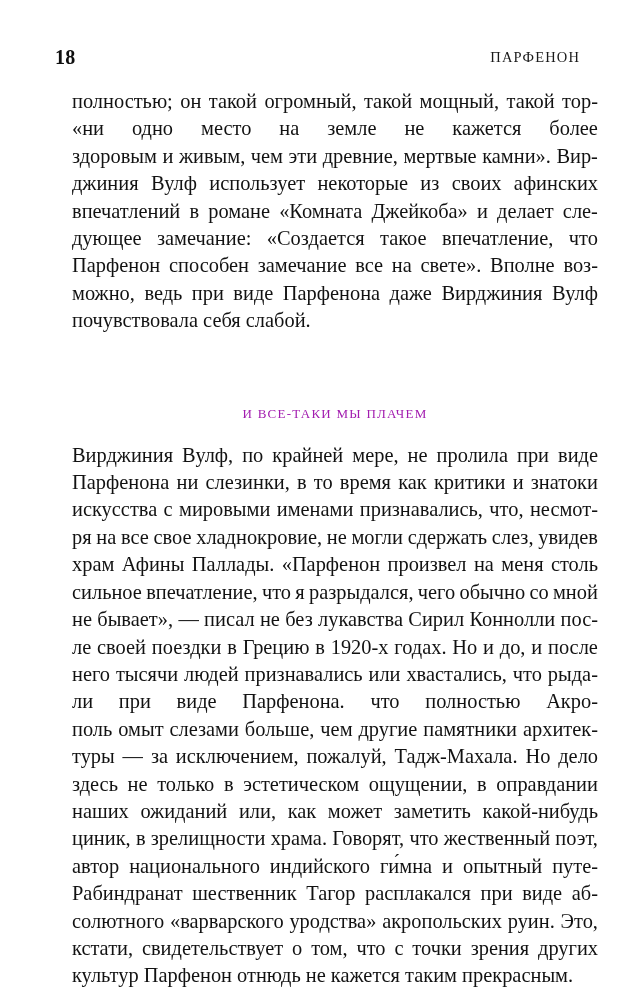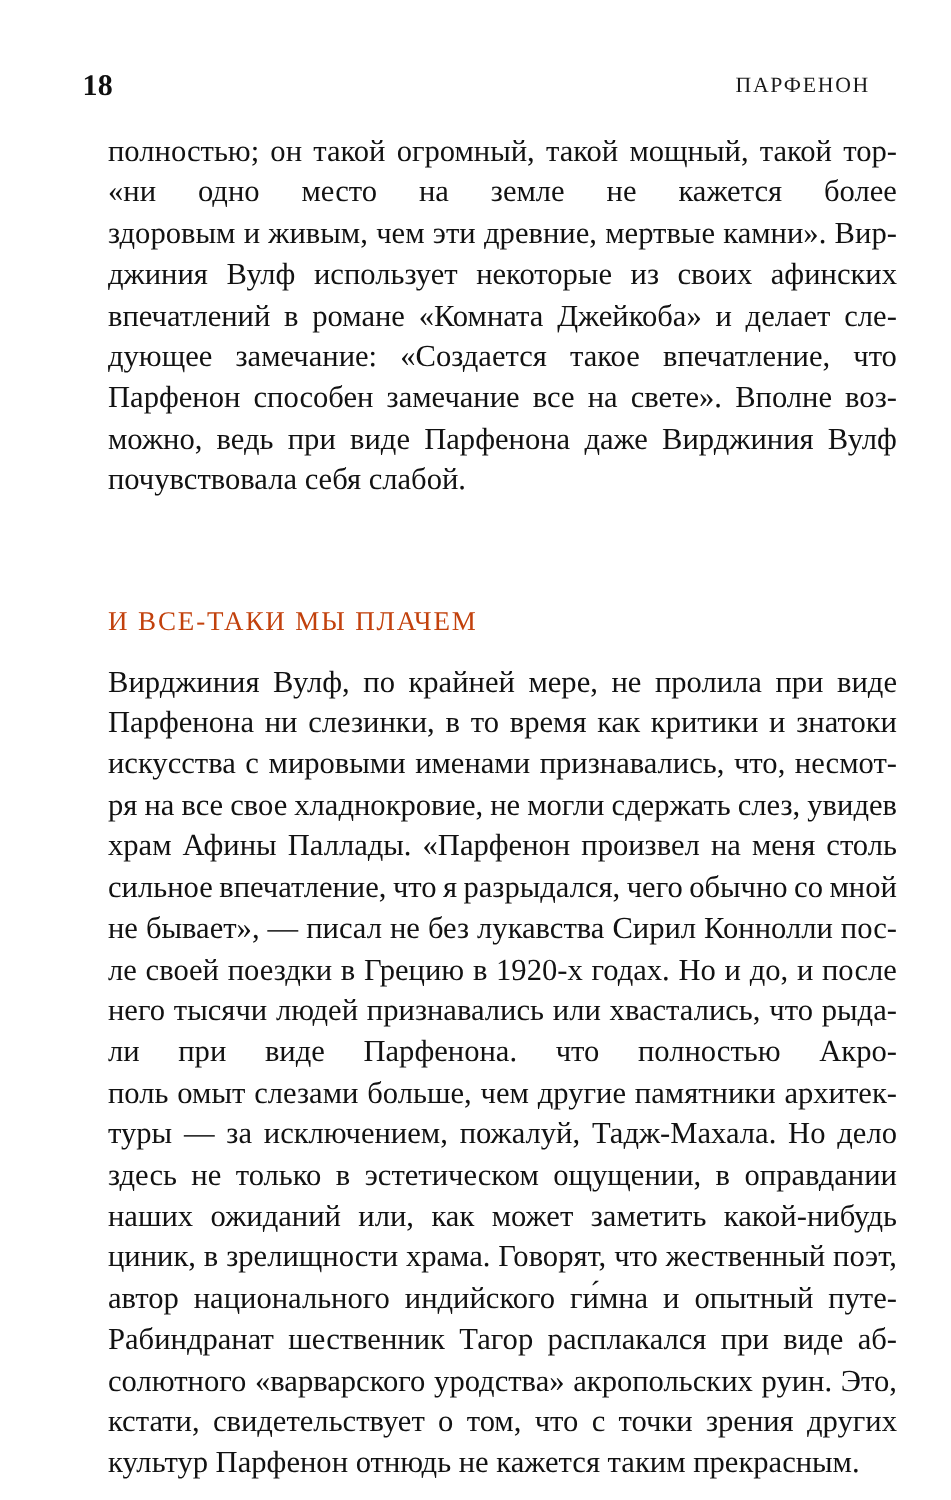--- a/index.html
+++ b/index.html
@@ -80,27 +80,27 @@
   .para .ln.j {
     display: flex;
     justify-content: space-between;
   }
   .para .ln.j > span {
     white-space: pre;
   }
 
   .section-title {
     margin: 0;
-    font-size: 18px;
+    font-size: 13px;
     font-weight: normal;
     letter-spacing: 1.25px;
     line-height: 22px;
-    text-align: left;
+    text-align: center;
     text-transform: uppercase;
-    color: #c2410c;
+    color: #a21caf;
     white-space: nowrap;
   }
 
   .gap-before-title { height: 68px; }
   .gap-after-title  { height: 17px; }
 </style>
 </head>
 <body>
 
 <div class="page">

